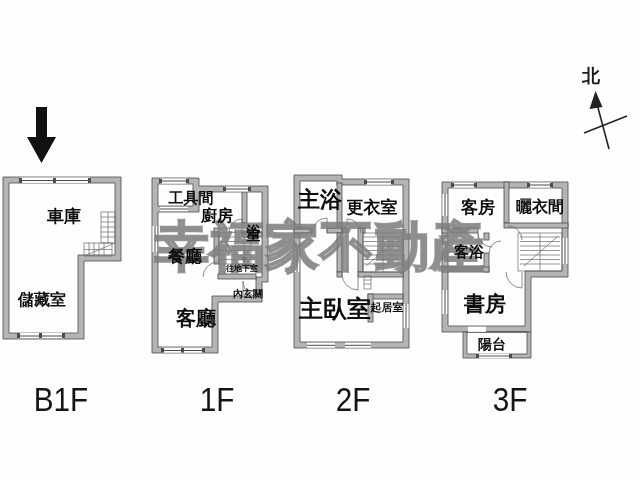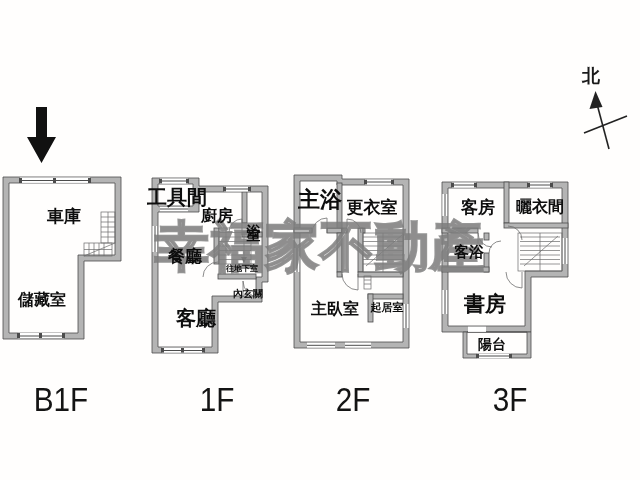--- a/index.html
+++ b/index.html
@@ -200,31 +200,31 @@
       <polygon fill="#222" points="589.5,109 595.5,91 602.5,107"></polygon>
       <line x1="584" y1="133" x2="627" y2="116" stroke="#222" stroke-width="1.6"></line>
     </g>
   </svg>
 
   <div class="watermark">幸福家不動產</div>
 
   <div class="lbl" style="left:64px;top:216px;font-size:17px">車庫</div>
   <div class="lbl" style="left:42px;top:300px;font-size:16px">儲藏室</div>
 
-  <div class="lbl" style="left:177px;top:197px;font-size:20px">工具間</div>
+  <div class="lbl" style="left:191px;top:197px;font-size:15px">工具間</div>
   <div class="lbl" style="left:217px;top:216px;font-size:16px">廚房</div>
   <div class="lbl vert" style="left:254px;top:215px;font-size:14px">浴室</div>
   <div class="lbl" style="left:185px;top:256px;font-size:17px">餐廳</div>
   <div class="lbl" style="left:196px;top:318px;font-size:20px">客廳</div>
   <div class="lbl" style="left:242px;top:269px;font-size:8px">往地下室</div>
   <div class="lbl" style="left:248px;top:294px;font-size:10px">內玄關</div>
 
   <div class="lbl" style="left:320px;top:200px;font-size:22px">主浴</div>
   <div class="lbl" style="left:372px;top:207px;font-size:17px">更衣室</div>
-  <div class="lbl" style="left:335px;top:309px;font-size:16px">主臥室</div>
+  <div class="lbl" style="left:335px;top:309px;font-size:24px">主臥室</div>
   <div class="lbl" style="left:387px;top:307px;font-size:11px">起居室</div>
 
   <div class="lbl" style="left:478px;top:207px;font-size:17px">客房</div>
   <div class="lbl" style="left:540px;top:207px;font-size:16px">曬衣間</div>
   <div class="lbl" style="left:469px;top:251px;font-size:15px">客浴</div>
   <div class="lbl" style="left:485px;top:303px;font-size:21px">書房</div>
   <div class="lbl" style="left:492px;top:344px;font-size:14px">陽台</div>
 
   <div class="north-lbl" style="left:591px;top:76px">北</div>
 

